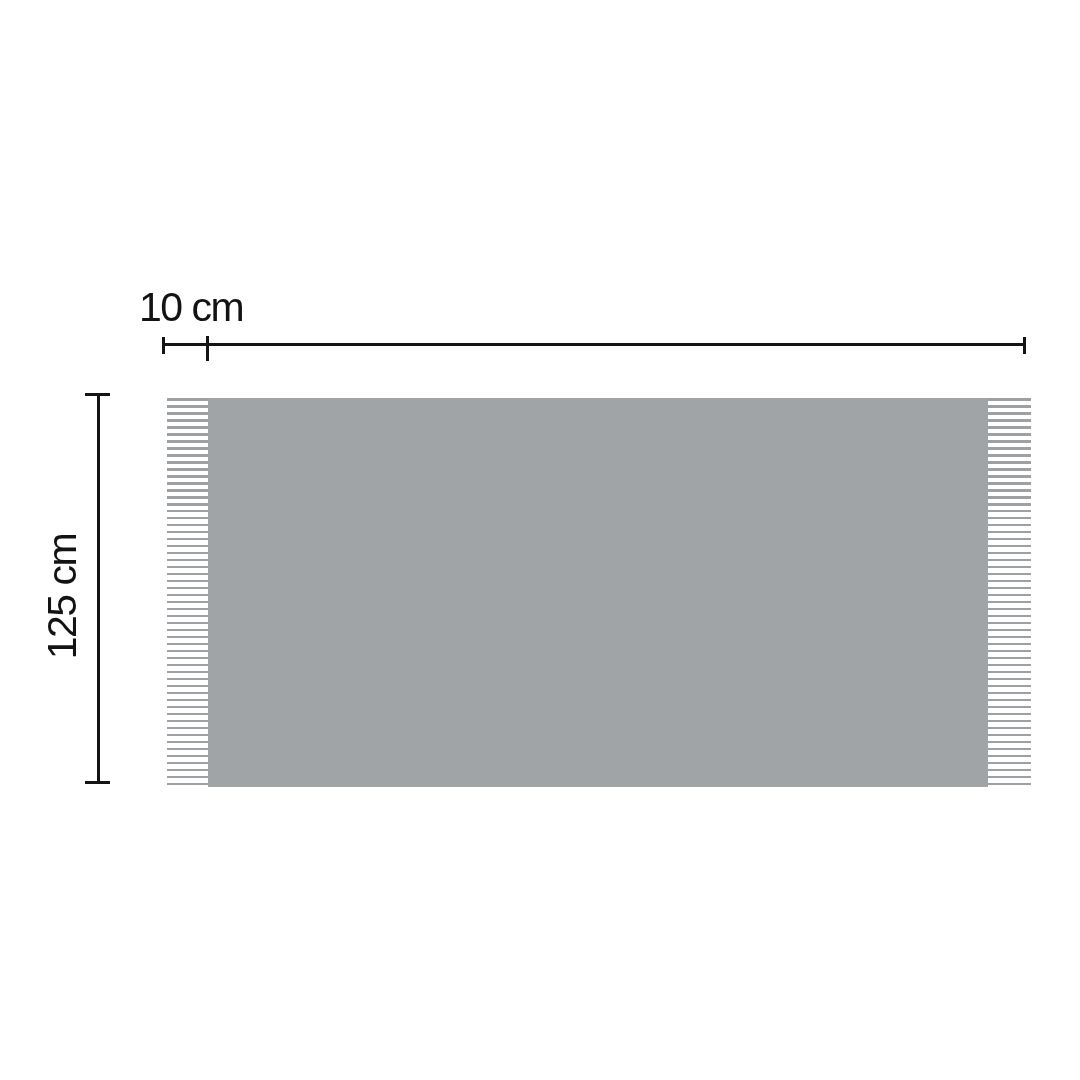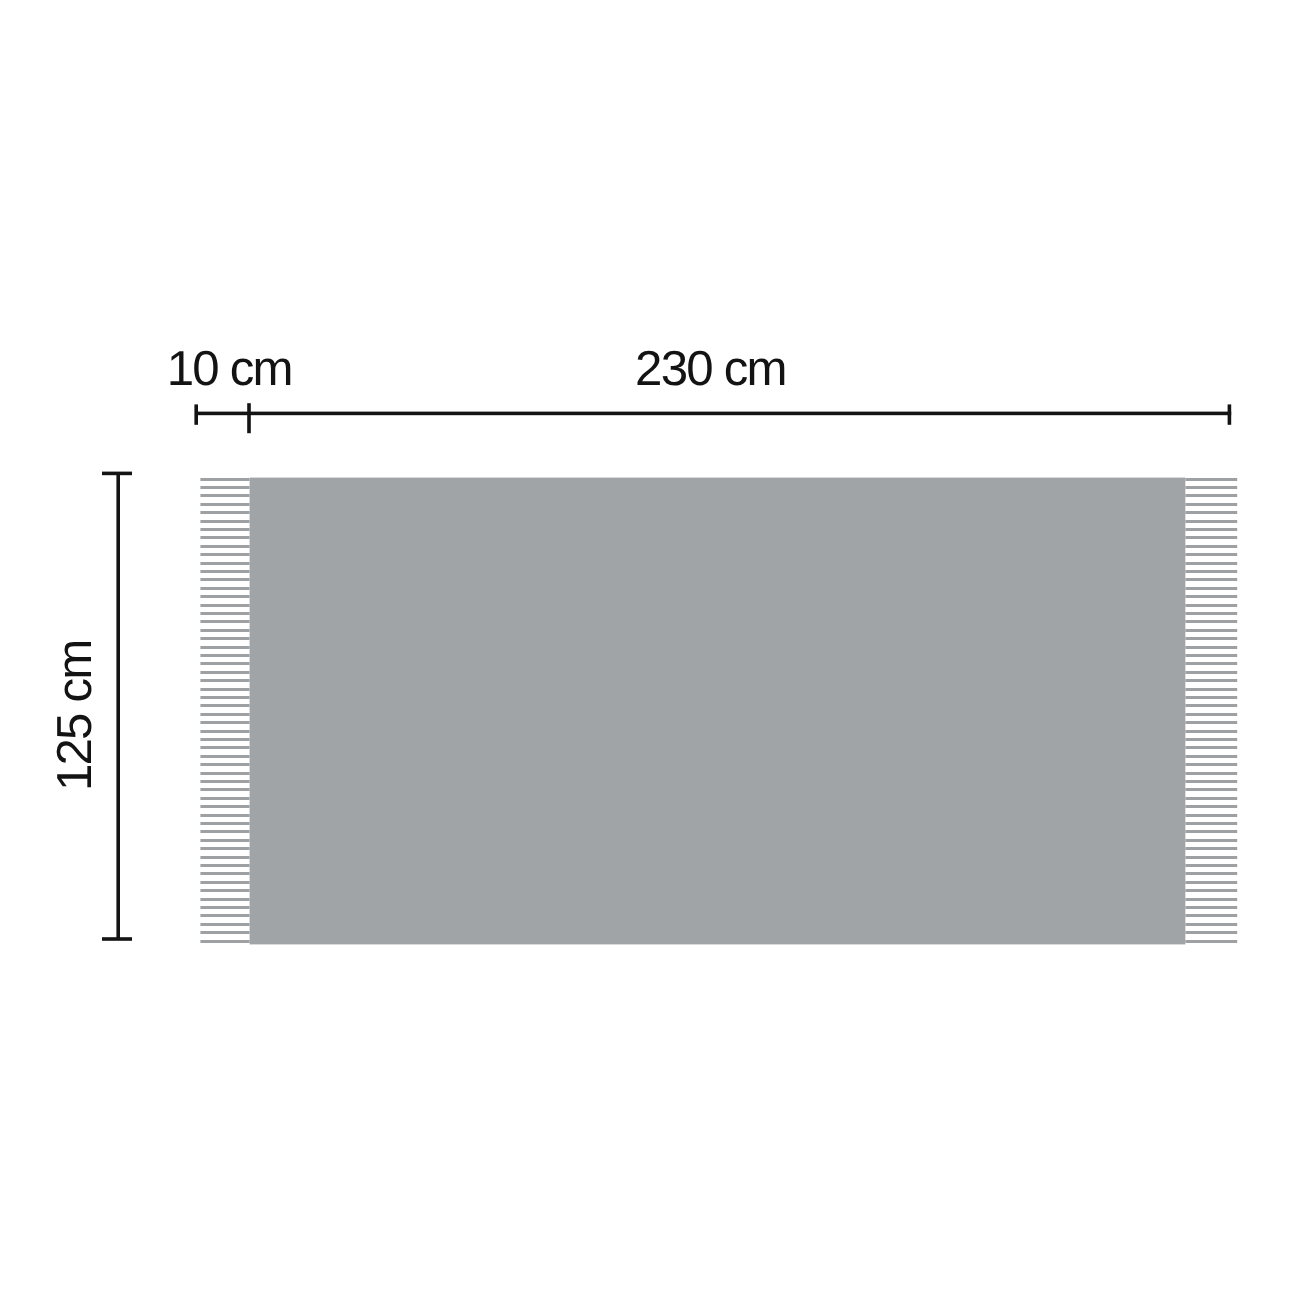--- a/index.html
+++ b/index.html
@@ -77,21 +77,20 @@
 
 <div class="canvas">
 
   <div class="abs dim-line-h"></div>
   <div class="abs tick-v tick-left"></div>
   <div class="abs tick-v tick-mid"></div>
   <div class="abs tick-v tick-right"></div>
 
   <div class="dim-label label-fringe-width">10 cm</div>
 
-  <div class="dim-label label-total-width">230 cm</div>
 
   <div class="abs dim-line-v"></div>
   <div class="abs tick-h tick-top"></div>
   <div class="abs tick-h tick-bottom"></div>
 
   <div class="dim-label label-height">125 cm</div>
 
   <div class="abs fringe fringe-left"></div>
   <div class="abs blanket"></div>
   <div class="abs fringe fringe-right"></div>

